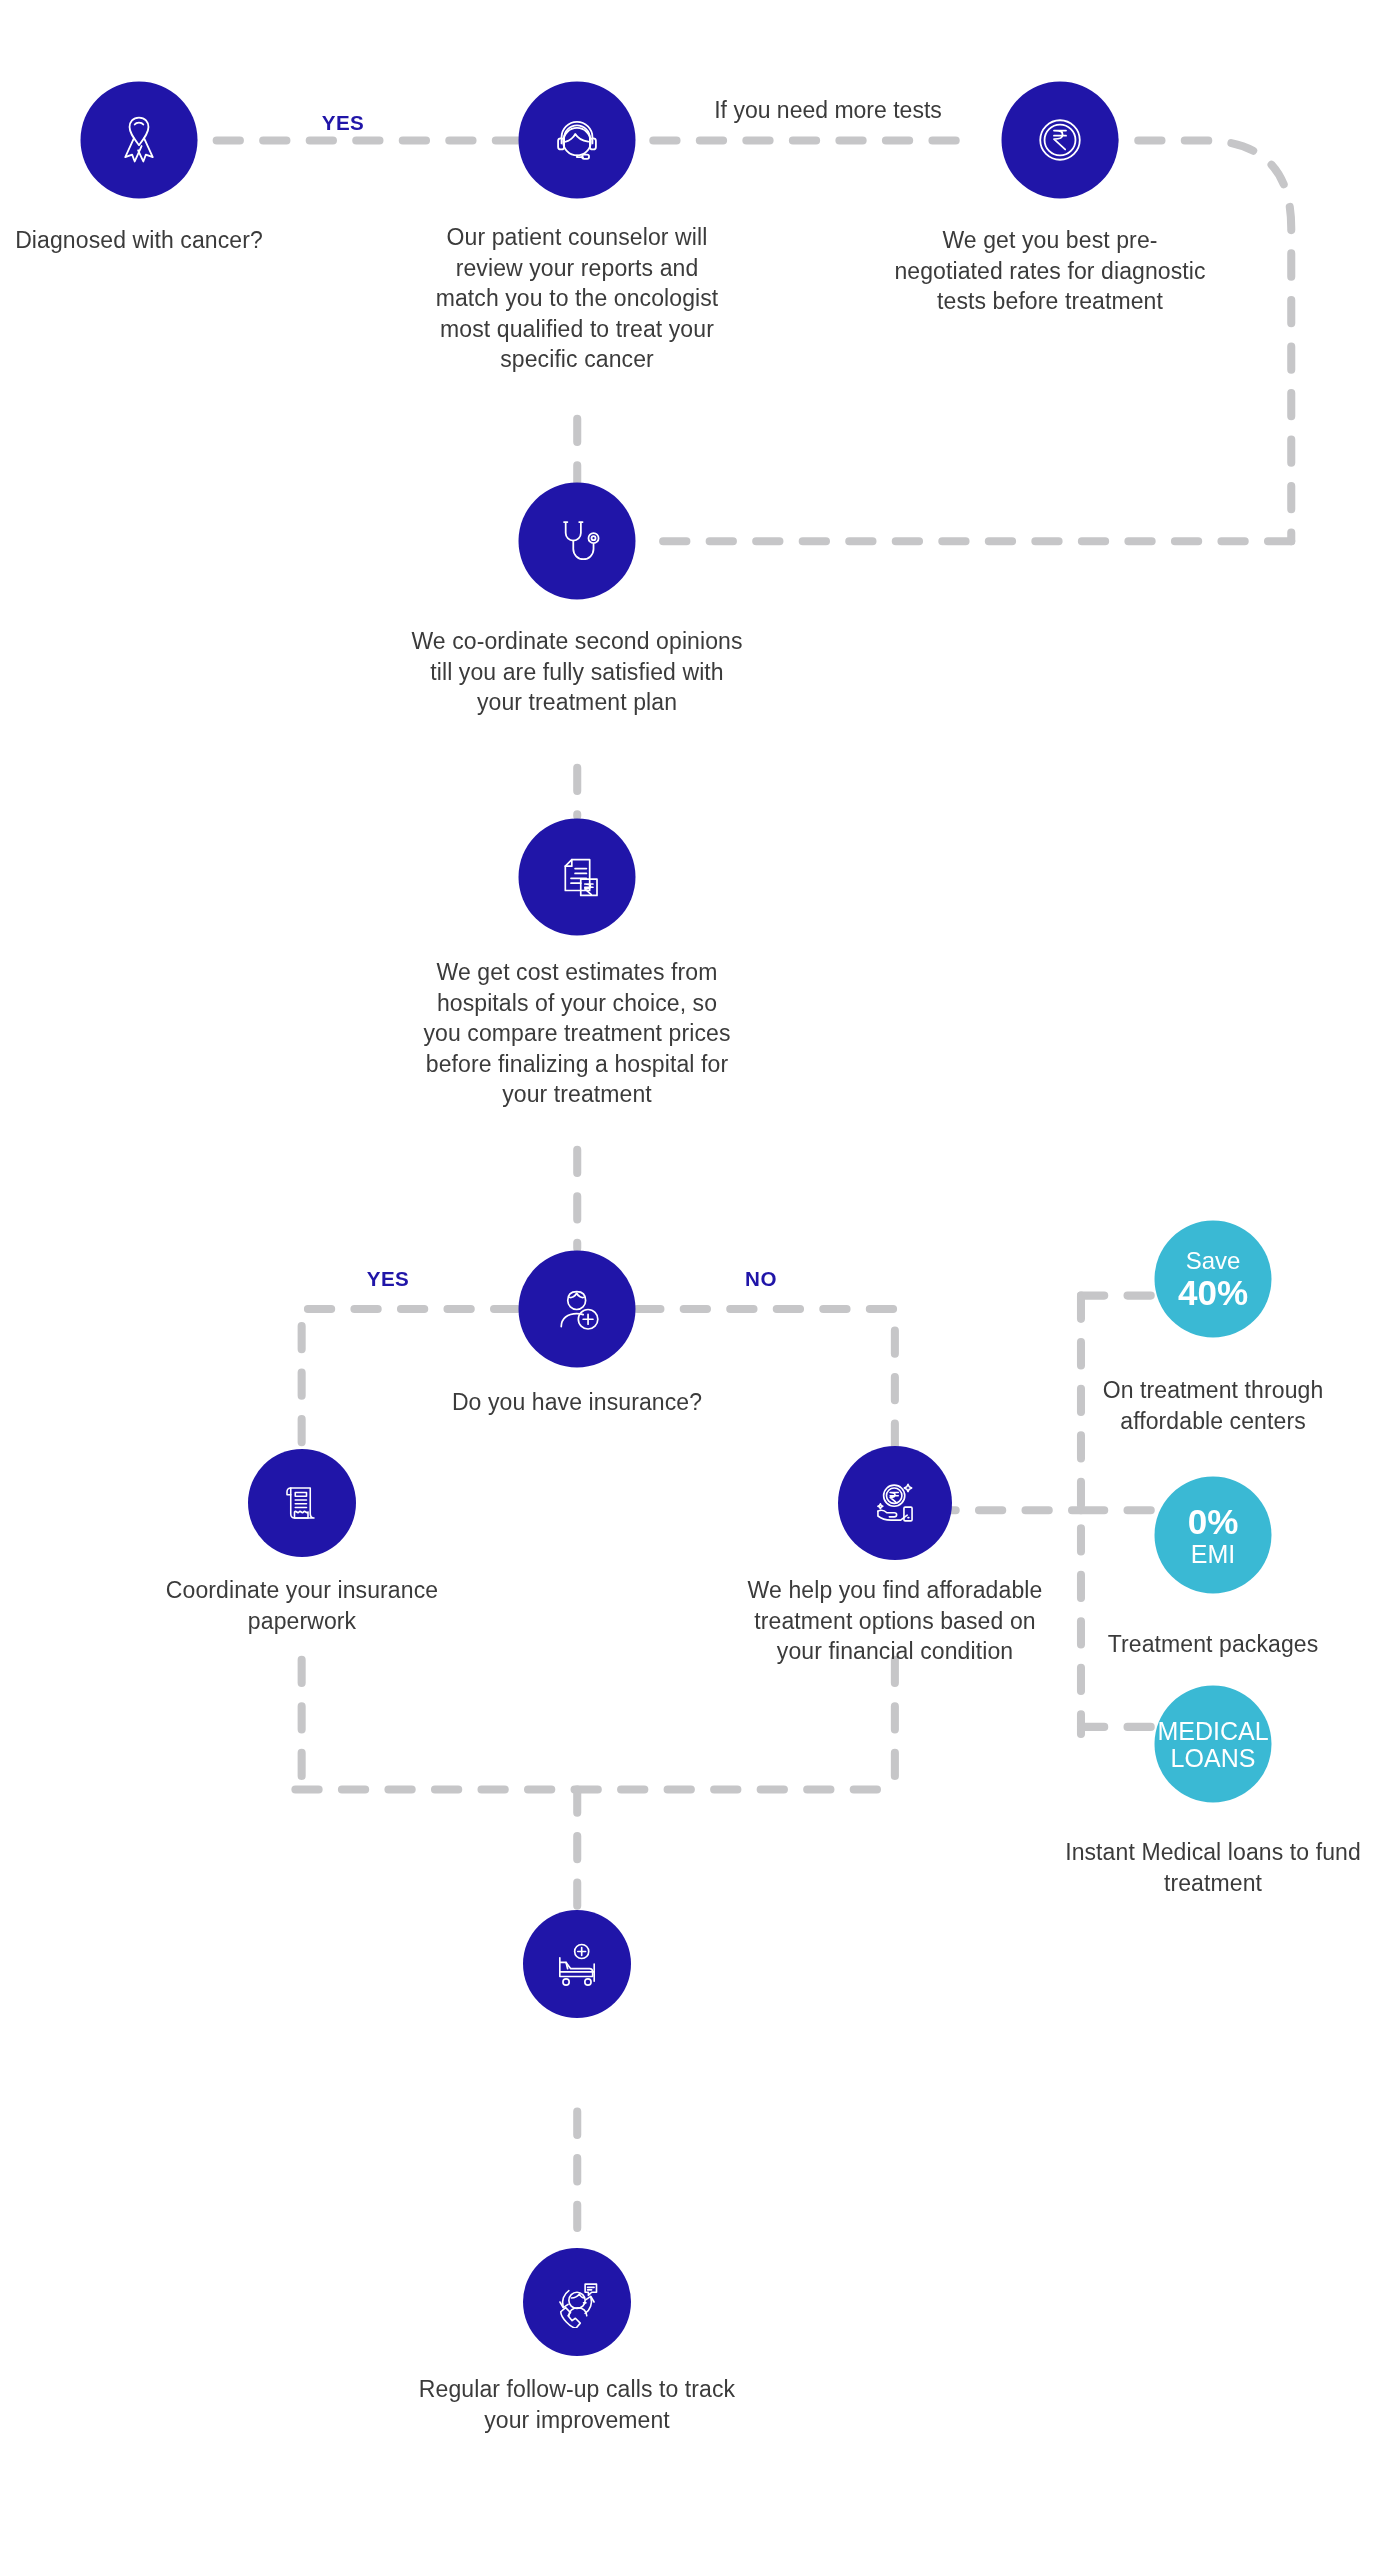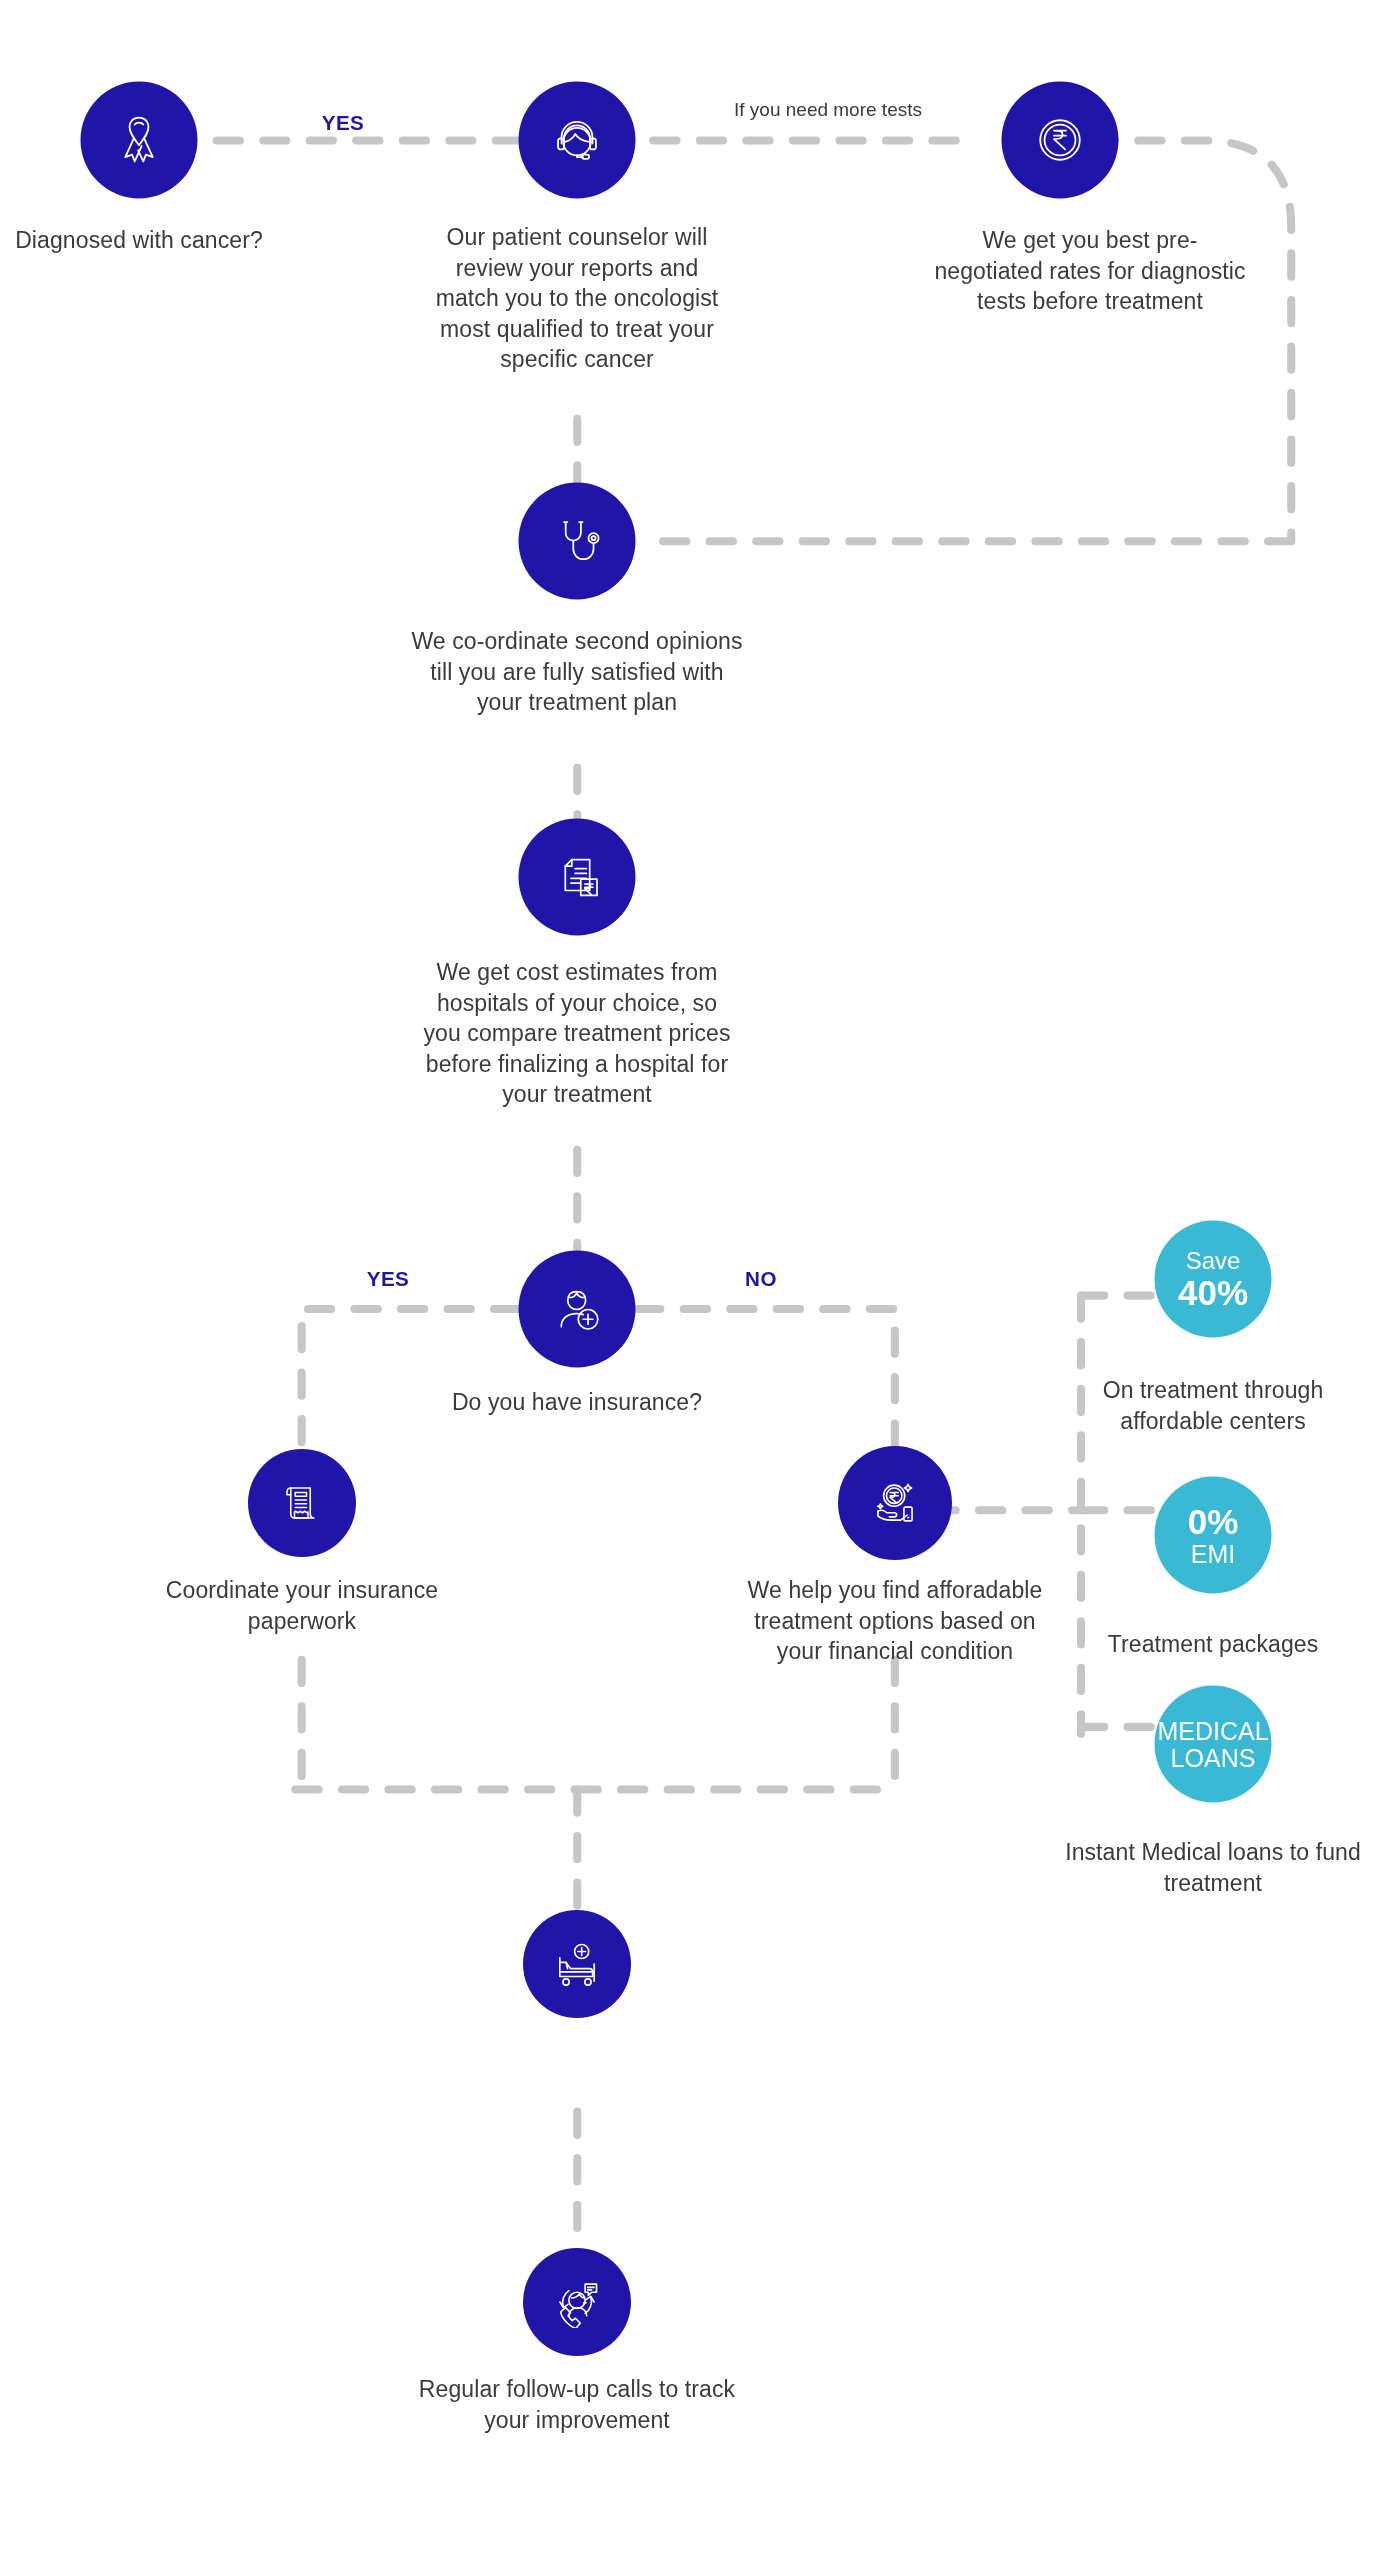--- a/index.html
+++ b/index.html
@@ -22,21 +22,21 @@
        color:#3b3b3b;font-size:23px;line-height:1.33;letter-spacing:0.1px;}
 
   .tealtxt{color:#ffffff;text-align:center;line-height:1.08;}
   .tealtxt .small{font-size:24px;display:block;font-weight:400;}
   .tealtxt .big{font-size:35px;display:block;font-weight:700;}
   .tealtxt .mid{font-size:25px;display:block;font-weight:400;}
 
   .ylabel{position:absolute;transform:translate(-50%,-50%);
           color:#2015a8;font-size:20.6px;font-weight:700;letter-spacing:0.5px;margin-top:17px;}
   .elabel{position:absolute;transform:translate(-50%,-50%);
-          color:#3b3b3b;font-size:19px;}
+          color:#3b3b3b;font-size:23px;}
 </style>
 </head>
 <body>
 
 <div id="stage">
 
   <svg class="edges" viewBox="0 0 1551 2879" xmlns="http://www.w3.org/2000/svg">
     <g fill="none" stroke="#c6c6c8" stroke-width="9" stroke-linecap="round" stroke-dasharray="26 26">
 
       <path d="M 190 157 L 580 157"></path>
@@ -111,21 +111,21 @@
 
   <div class="node blue" style="left:1060px;top:140px;width:117px;height:117px;">
     <span>
       <svg width="55" height="55" viewBox="0 0 64 64" fill="none" stroke="#fff" stroke-width="2.1" stroke-linecap="round" stroke-linejoin="round">
         <circle cx="32" cy="32" r="23"></circle>
         <circle cx="32" cy="32" r="18"></circle>
         <path d="M25 21h14M25 27h14M25 21c8 0 10 1 10 5s-3 5-10 5l13 12"></path>
       </svg>
     </span>
   </div>
-  <div class="cap" style="left:1090px;top:225px;width:322px;">We get you best pre-negotiated rates for diagnostic tests before treatment</div>
+  <div class="cap" style="left:1050px;top:225px;width:322px;">We get you best pre-negotiated rates for diagnostic tests before treatment</div>
 
   <div class="node blue" style="left:577px;top:541px;width:117px;height:117px;">
     <span>
       <svg width="54" height="54" viewBox="0 0 64 64" fill="none" stroke="#fff" stroke-width="2.1" stroke-linecap="round" stroke-linejoin="round">
         <path d="M18 10v12a9 9 0 0 0 18 0V10"></path>
         <path d="M16 9h4M34 9h4"></path>
         <path d="M27 31v10a12 12 0 0 0 24 0v-6"></path>
         <circle cx="51" cy="28" r="6"></circle>
         <circle cx="51" cy="28" r="2.4"></circle>
       </svg>

